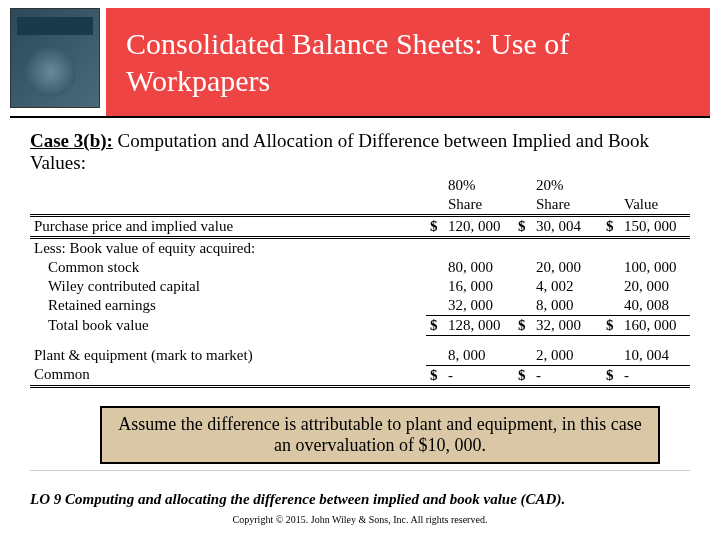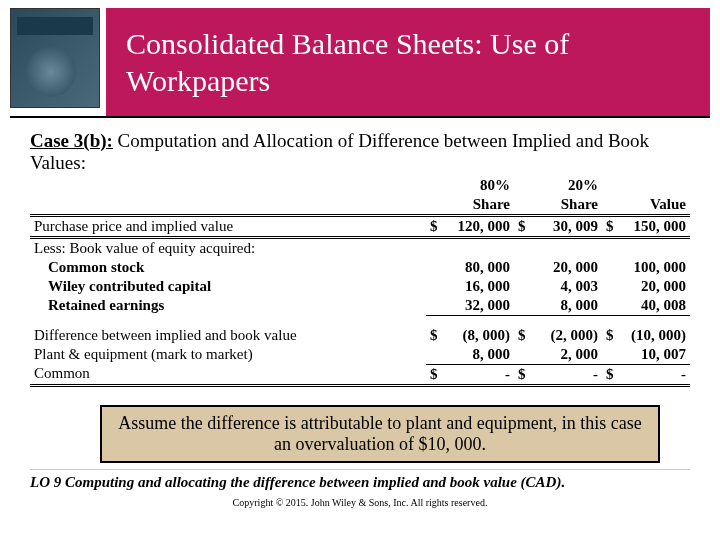--- a/index.html
+++ b/index.html
@@ -1,37 +1,37 @@
 <!DOCTYPE html>
 <html><head>
 <meta charset="utf-8">
 <style>
   * { box-sizing: border-box; margin: 0; padding: 0; }
   body { width: 720px; height: 540px; font-family: Georgia, 'Times New Roman', serif; background: #fff; position: relative; overflow: hidden; }
   .header { display: flex; align-items: stretch; height: 110px; border-bottom: 2px solid #000; margin: 8px 10px 0 10px; }
   .book-cover { width: 90px; height: 100px; background: linear-gradient(135deg,#2a4a5a 0%,#3a5a6a 50%,#4a6a7a 100%); border: 1px solid #333; position: relative; flex-shrink: 0; }
   .book-cover::before { content:""; position:absolute; top:8px; left:6px; right:6px; height:18px; background:#1a3a4a; }
   .book-cover::after { content:""; position:absolute; bottom:10px; left:15px; width:50px; height:50px; background: radial-gradient(circle,#6a8a9a 0%,#3a5a6a 70%); border-radius:50%; }
-  .title-block { flex:1; background:#be185d; color:#fff; padding: 8px 20px; display:flex; align-items:center; margin-left: 6px; }
+  .title-block { flex:1; background:#ef4444; color:#fff; padding: 8px 20px; display:flex; align-items:center; margin-left: 6px; }
   .title-block h1 { font-weight: normal; font-size: 30px; line-height: 1.25; }
   .case-line { margin: 12px 30px 2px 30px; font-size: 19px; }
   .case-line b { text-decoration: underline; }
   .table-wrap { margin: 0 30px; }
   table { width: 100%; border-collapse: collapse; font-family: 'Times New Roman', serif; font-size: 15px; }
   td, th { padding: 1px 4px; white-space: nowrap; }
   .label { text-align: left; font-weight: normal; }
-  .indent { padding-left: 18px; font-weight: bold; }
+  .indent { padding-left: 18px; font-weight: normal; }
   .colhead { text-align: center; font-weight: bold; }
-  .num { text-align: right; font-weight: bold; width: 70px; }
+  .num { text-align: left; font-weight: normal; width: 70px; }
   .cur { text-align: left; font-weight: bold; width: 18px; }
   .dbl-top td { border-top: 3px double #000; }
   .u-bot td.cur, .u-bot td.num { border-bottom: 1px solid #000; }
   .sp td { height: 10px; }
   .note-box { margin: 16px 60px 6px 100px; border: 2px solid #000; background: #d9c7a5; padding: 6px 12px; text-align: center; font-size: 18px; }
-  .lo-line { margin: 6px 30px 0 30px; font-style: italic; font-weight: bold; font-size: 15px; border-top: 1px solid #ccc; padding-top: 4px; }
+  .lo-line { margin: 6px 30px 0 30px; font-style: italic; font-weight: bold; font-size: 15px; border-top: 1px solid #ccc; padding-top: 20px; }
   .copyright { text-align: center; font-size: 10px; margin-top: 6px; }
 </style>
 </head>
 <body>
 
 <div class="header">
   <div class="book-cover"></div>
   <div class="title-block">
     <h1>Consolidated Balance Sheets: Use of Workpapers</h1>
   </div>
@@ -61,21 +61,21 @@
     <td class="cur"></td>
           <td class="num colhead">Share</td>
     <td class="cur"></td>
           <td class="num colhead">Value</td>
   </tr>
   <tr class="dbl-top u-bot">
     <td class="label">Purchase price and implied value</td>
     <td class="cur">$</td>
           <td class="num">120, 000</td>
     <td class="cur">$</td>
-          <td class="num">30, 009</td>
+          <td class="num">30, 004</td>
     <td class="cur">$</td>
           <td class="num">150, 000</td>
   </tr>
   <tr class="dbl-top">
     <td class="label">Less: Book value of equity acquired:</td>
     <td class="cur"></td>
           <td class="num"></td>
           <td class="cur"></td>
           <td class="num"></td>
           <td class="cur"></td>
@@ -88,53 +88,53 @@
     <td class="cur"></td>
           <td class="num">20, 000</td>
     <td class="cur"></td>
           <td class="num">100, 000</td>
   </tr>
   <tr>
     <td class="indent">Wiley contributed capital</td>
     <td class="cur"></td>
           <td class="num">16, 000</td>
     <td class="cur"></td>
-          <td class="num">4, 003</td>
+          <td class="num">4, 002</td>
     <td class="cur"></td>
           <td class="num">20, 000</td>
   </tr>
   <tr class="u-bot">
     <td class="indent">Retained earnings</td>
     <td class="cur"></td>
           <td class="num">32, 000</td>
     <td class="cur"></td>
           <td class="num">8, 000</td>
     <td class="cur"></td>
           <td class="num">40, 008</td>
   </tr>
+  <tr class="u-bot">
+    <td class="indent">Total book value</td>
+    <td class="cur">$</td>
+          <td class="num">128, 000</td>
+    <td class="cur">$</td>
+          <td class="num">32, 000</td>
+    <td class="cur">$</td>
+          <td class="num">160, 000</td>
+  </tr>
   <tr class="sp">
           <td colspan="7"></td>
         </tr>
-  <tr>
-    <td class="label">Difference between implied and book value</td>
-    <td class="cur">$</td>
-          <td class="num">(8, 000)</td>
-    <td class="cur">$</td>
-          <td class="num">(2, 000)</td>
-    <td class="cur">$</td>
-          <td class="num">(10, 000)</td>
-  </tr>
   <tr class="u-bot">
     <td class="label">Plant &amp; equipment (mark to market)</td>
     <td class="cur"></td>
           <td class="num">8, 000</td>
     <td class="cur"></td>
           <td class="num">2, 000</td>
     <td class="cur"></td>
-          <td class="num">10, 007</td>
+          <td class="num">10, 004</td>
   </tr>
   <tr class="u-bot">
     <td class="label">Common</td>
     <td class="cur">$</td>
           <td class="num">-</td>
     <td class="cur">$</td>
           <td class="num">-</td>
     <td class="cur">$</td>
           <td class="num">-</td>
   </tr>

